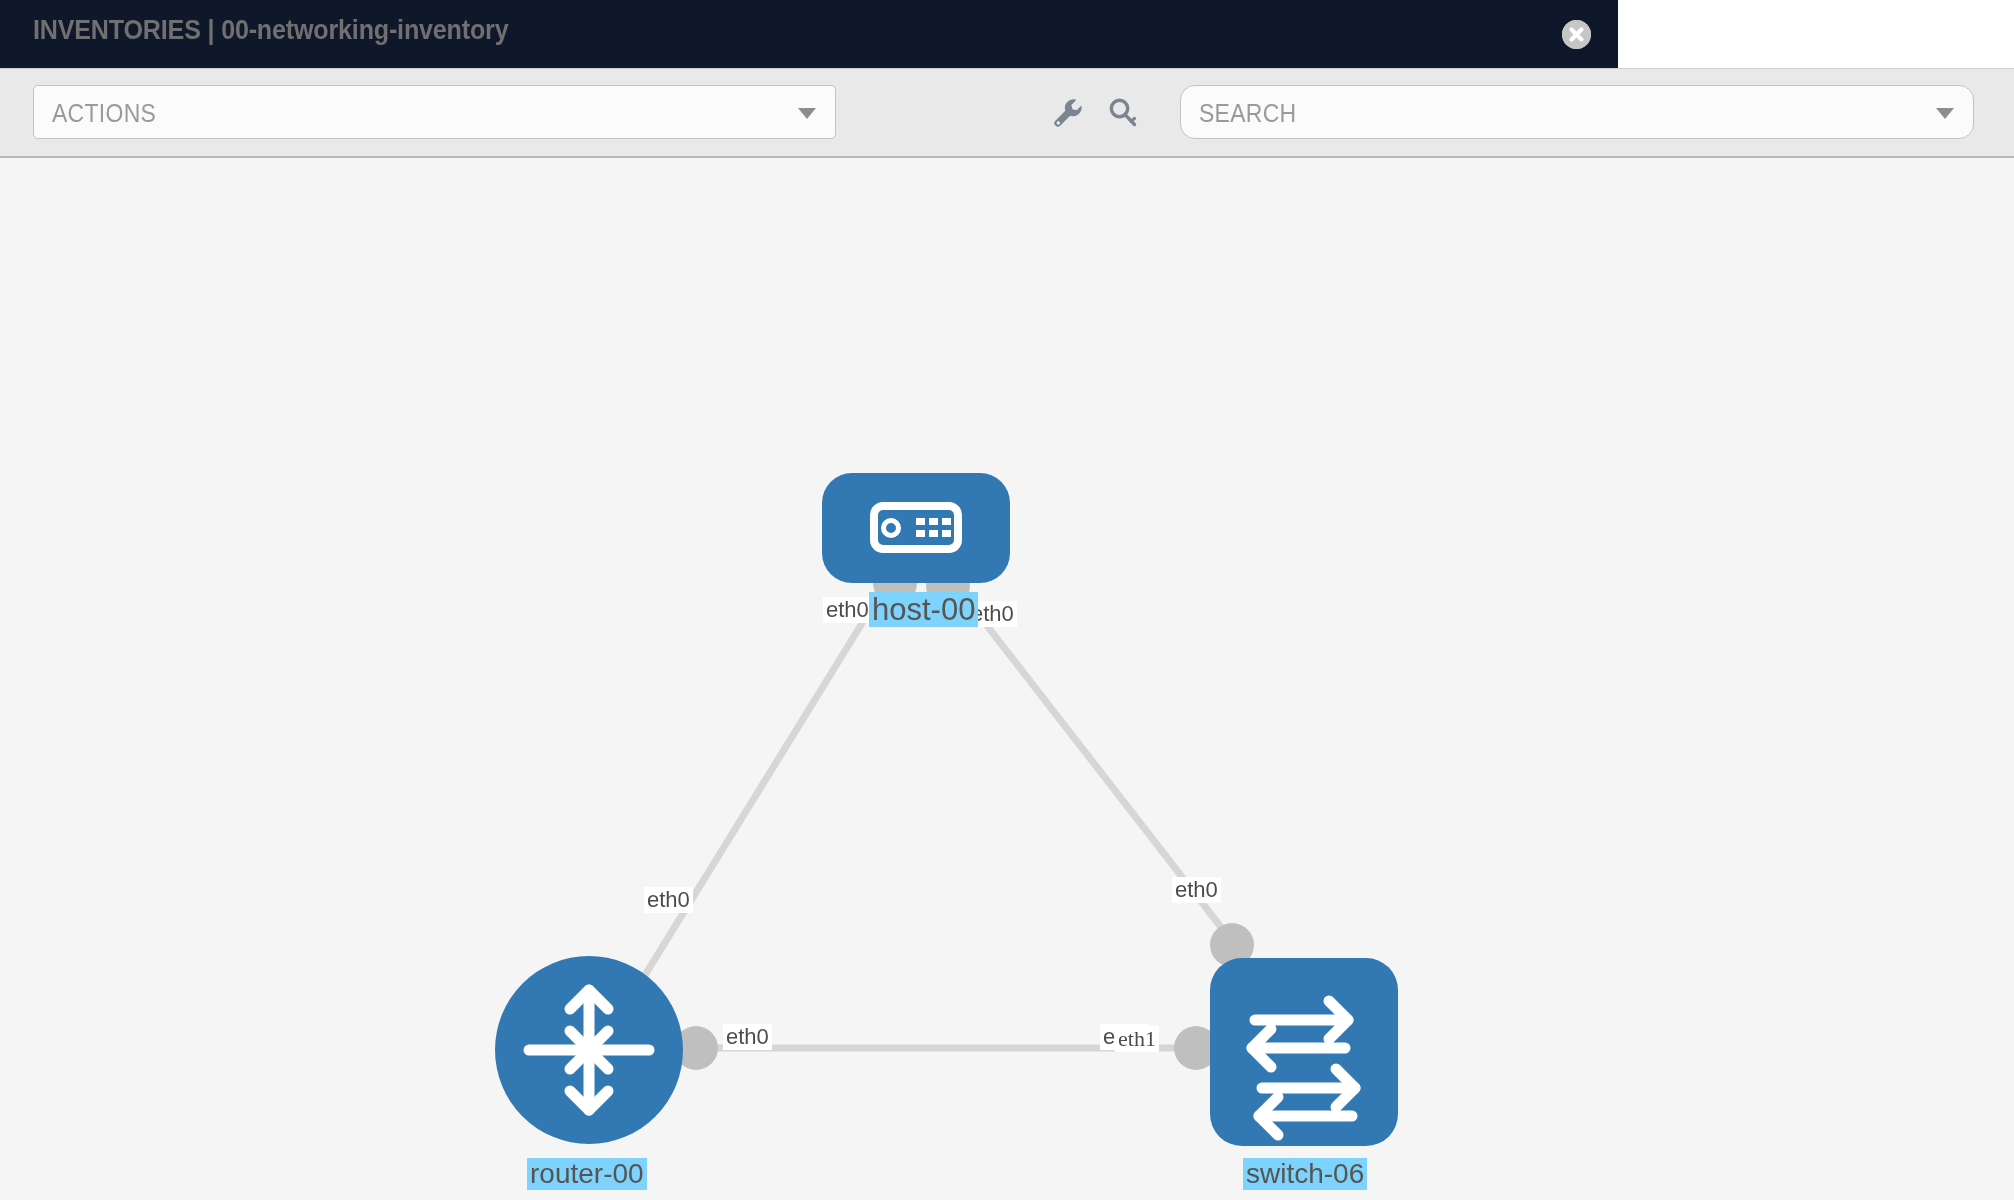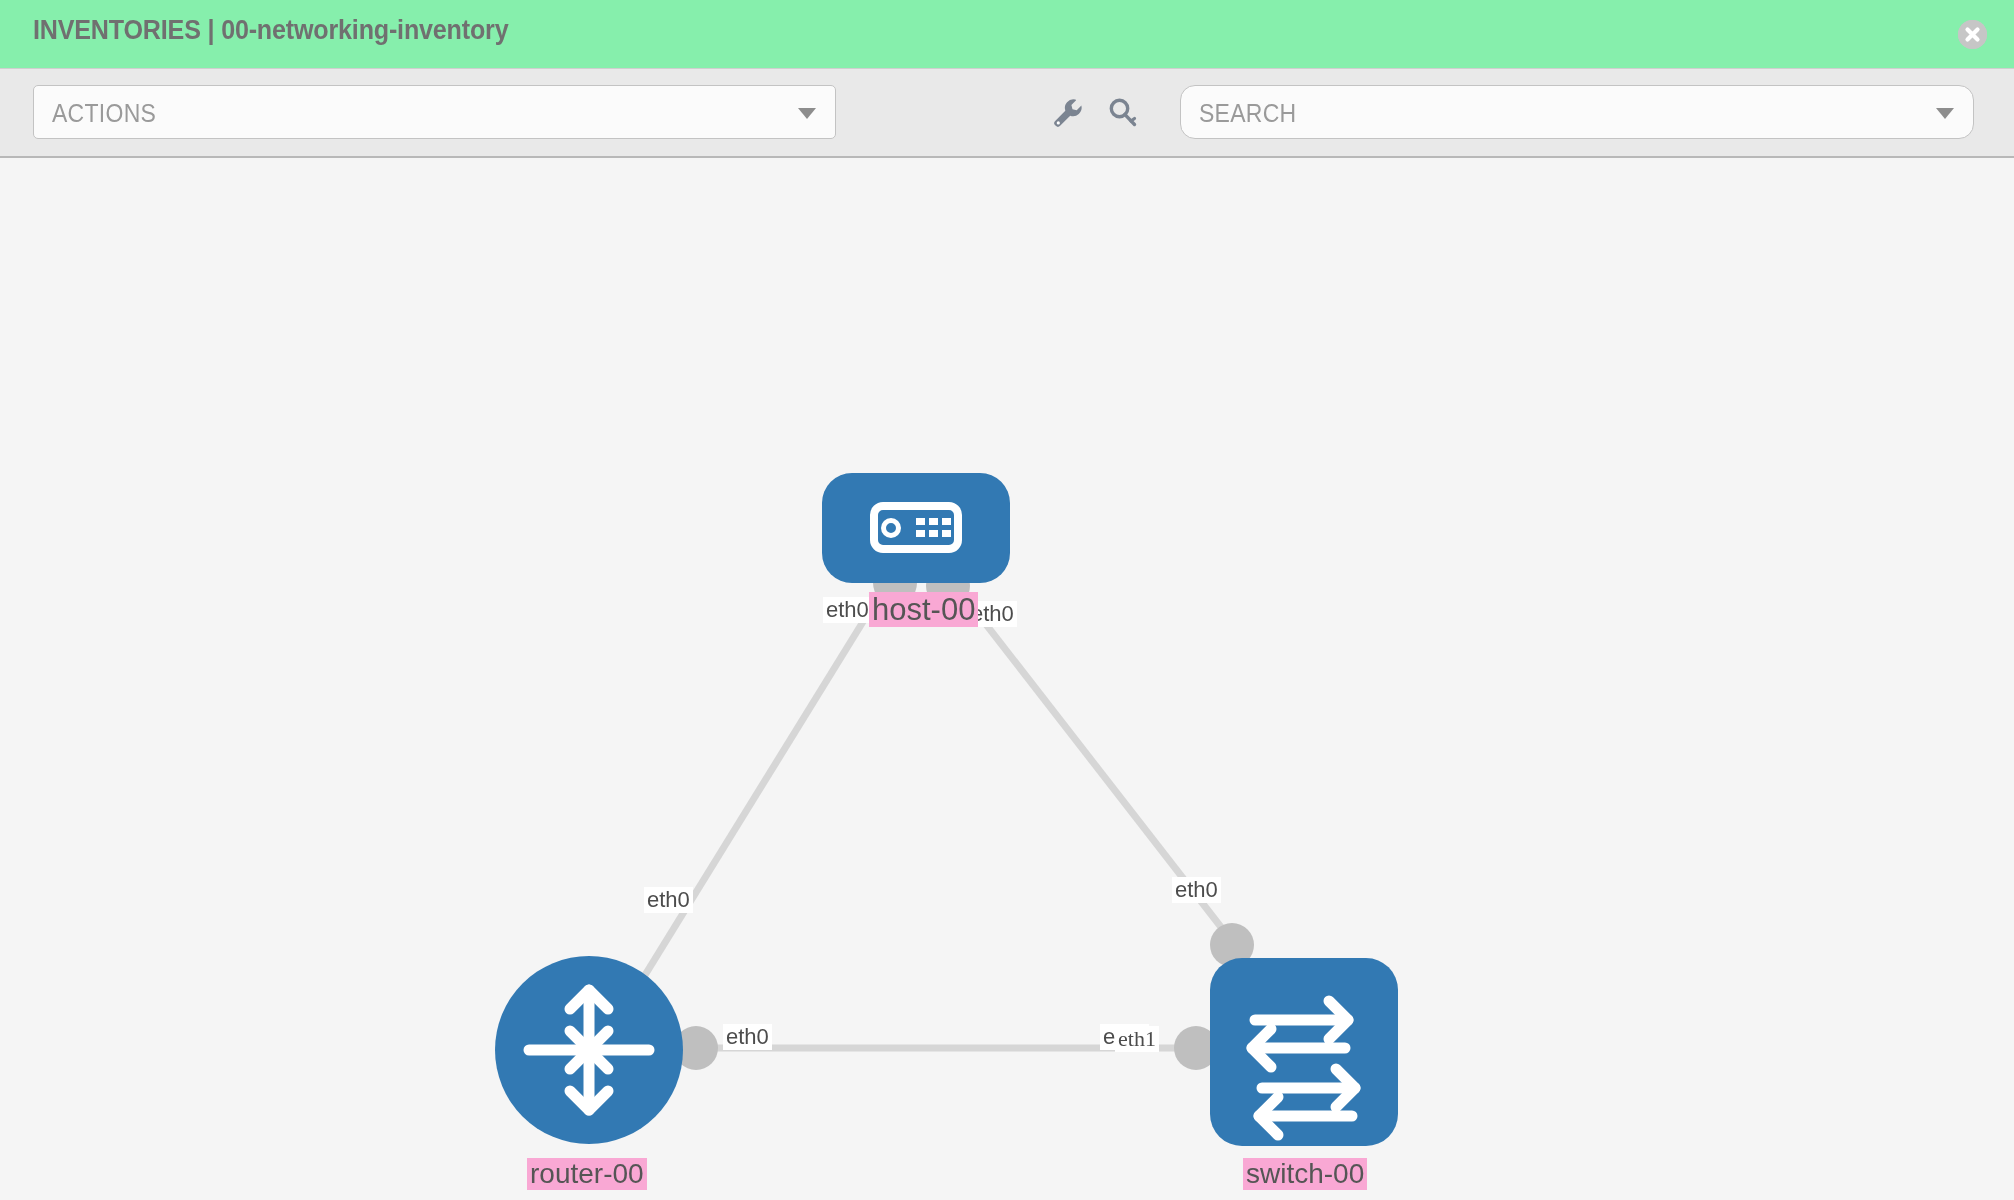--- a/index.html
+++ b/index.html
@@ -12,23 +12,23 @@
     height: 1200px;
     font-family: "Liberation Sans", sans-serif;
     overflow: hidden;
     position: relative;
   }
 
   
   .header {
     position: absolute;
     top: 0; left: 0;
-    width: 2014px;
+    width: 1618px;
     height: 68px;
-    background: #86efac;
+    background: #0f172a;
     box-sizing: border-box;
   }
   .header-title {
     position: absolute;
     left: 33px;
     top: 15px;
     font-size: 27px;
     font-weight: bold;
     color: #707070;
     letter-spacing: -0.2px;
@@ -135,21 +135,21 @@
   .canvas svg.graph {
     position: absolute;
     top: 0; left: 0;
     width: 2014px;
     height: 1042px;
   }
 
   
   .node-label {
     position: absolute;
-    background: #f9a8d4;
+    background: #7dd3fc;
     color: #555555;
     white-space: nowrap;
     line-height: 1;
     padding: 2px 3px;
   }
   .label-host {
     font-size: 31px;
     left: 869px;
     top: 434px;
   }
@@ -286,15 +286,15 @@
   <span class="iface-label" style="left:823px;  top:439px;">eth0</span>
   <span class="iface-label" style="left:968px;  top:443px;">eth0</span>
   <span class="iface-label" style="left:644px;  top:729px;">eth0</span>
   <span class="iface-label" style="left:1172px; top:719px;">eth0</span>
   <span class="iface-label" style="left:723px;  top:866px;">eth0</span>
   <span class="iface-label" style="left:1100px; top:866px;">eth0</span>
   <span class="iface-label" style="left:1115px; top:868px;font-family:Liberation Serif, serif;">eth1</span>
 
   <span class="node-label label-host">host-00</span>
   <span class="node-label label-router">router-00</span>
-  <span class="node-label label-switch">switch-00</span>
+  <span class="node-label label-switch">switch-06</span>
 
 </div>
 
 </body></html>

